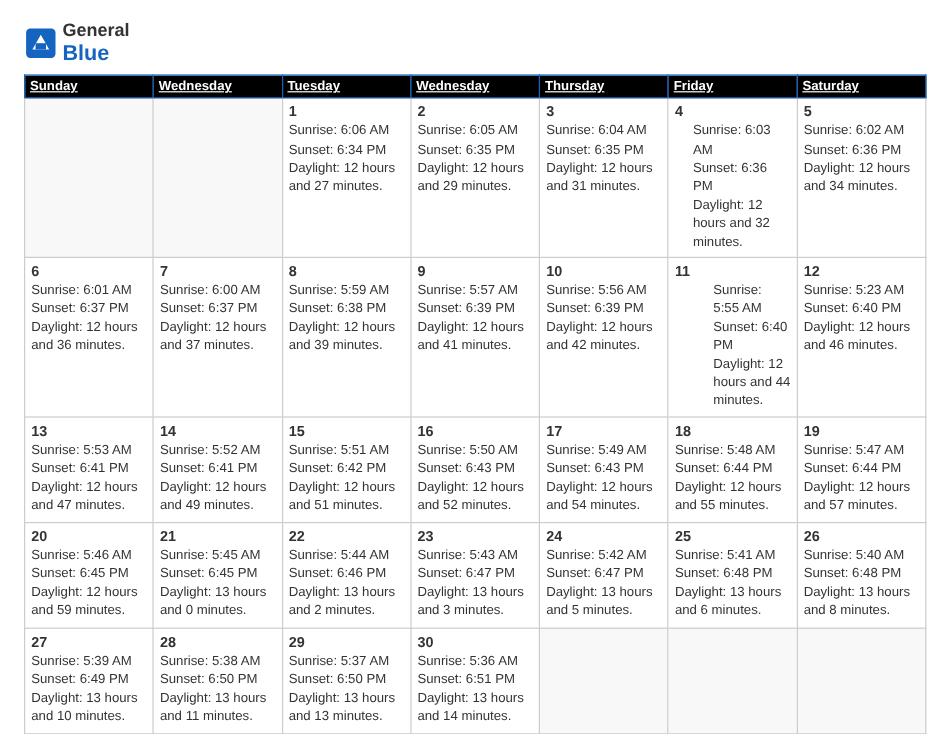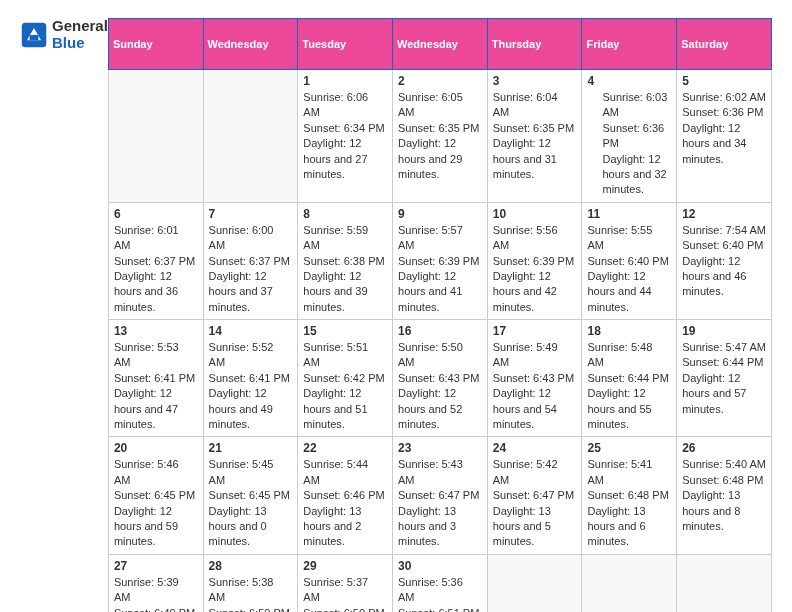--- a/index.html
+++ b/index.html
@@ -5,23 +5,24 @@
     * { margin: 0; padding: 0; box-sizing: border-box; }
     body {
       width: 792px;
       height: 612px;
       font-family: Arial, sans-serif;
       background: #fff;
       overflow: hidden;
     }
     .page {
       width: 792px;
-      height: 612px;
+      height: 506px;
       padding: 18px 20px 10px 20px;
       display: flex;
+      flex-direction: column;
     }
     .header {
       display: flex;
       justify-content: space-between;
       align-items: flex-start;
       margin-bottom: 8px;
     }
     .logo {
       display: flex;
       align-items: center;
@@ -31,21 +32,21 @@
       display: flex;
       flex-direction: column;
       line-height: 1.1;
     }
     .logo-general {
       font-size: 15px;
       font-weight: bold;
       color: #333;
     }
     .logo-blue {
-      font-size: 15px;
+      font-size: 18px;
       font-weight: bold;
       color: #1565c0;
     }
     .logo-icon {
       width: 28px;
       height: 28px;
     }
     .title-block {
       text-align: right;
     }
@@ -58,27 +59,28 @@
       font-size: 13px;
       color: #555;
     }
     .calendar {
       flex: 1;
       border-collapse: collapse;
       width: 100%;
       table-layout: fixed;
     }
     .calendar thead th {
-      background: #ec4899;
+      background: #000000;
       color: #fff;
       font-size: 11px;
       font-weight: bold;
-      padding: 19px 4px;
+      padding: 3px 4px;
       text-align: left;
       border: 1px solid #1565c0;
+      text-decoration: underline;
     }
     .calendar tbody td {
       border: 1px solid #ccc;
       vertical-align: top;
       padding: 4px 5px;
       font-size: 9.5px;
       color: #333;
       background: #fff;
       height: 88px;
     }
@@ -188,27 +190,27 @@
 Daylight: 12 hours and 41 minutes.</div>
           </td>
           <td>
             <div class="day-number">10</div>
             <div class="day-detail" style="white-space: pre-line;">Sunrise: 5:56 AM
 Sunset: 6:39 PM
 Daylight: 12 hours and 42 minutes.</div>
           </td>
           <td>
             <div class="day-number">11</div>
-            <div class="day-detail" style="white-space: pre-line;">Sunrise: 5:55 AM
+            <div class="day-detail" style="white-space: pre-line; margin-left: 32px;">Sunrise: 5:55 AM
 Sunset: 6:40 PM
 Daylight: 12 hours and 44 minutes.</div>
           </td>
           <td>
             <div class="day-number">12</div>
-            <div class="day-detail" style="white-space: pre-line;">Sunrise: 7:54 AM
+            <div class="day-detail" style="white-space: pre-line;">Sunrise: 5:23 AM
 Sunset: 6:40 PM
 Daylight: 12 hours and 46 minutes.</div>
           </td>
         </tr>
         <tr>
           <td>
             <div class="day-number">13</div>
             <div class="day-detail" style="white-space: pre-line;">Sunrise: 5:53 AM
 Sunset: 6:41 PM
 Daylight: 12 hours and 47 minutes.</div>

